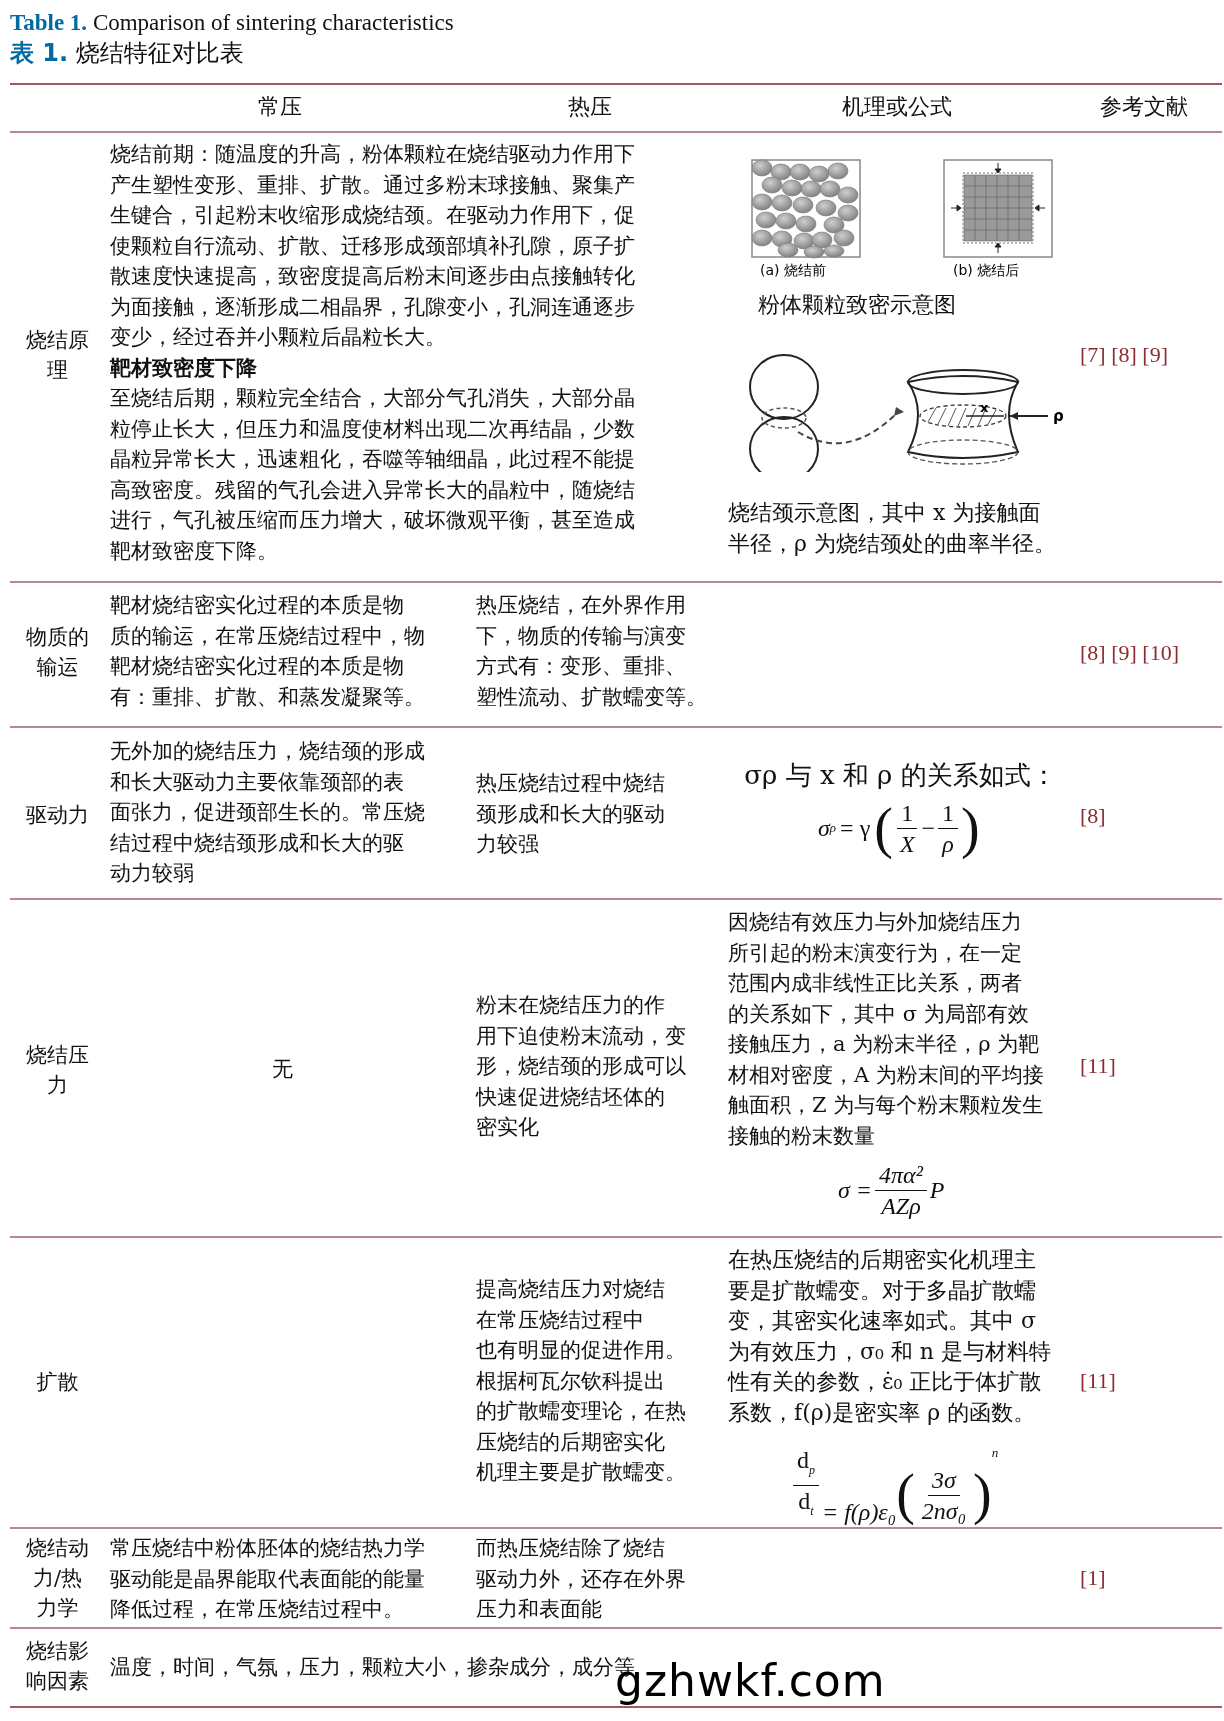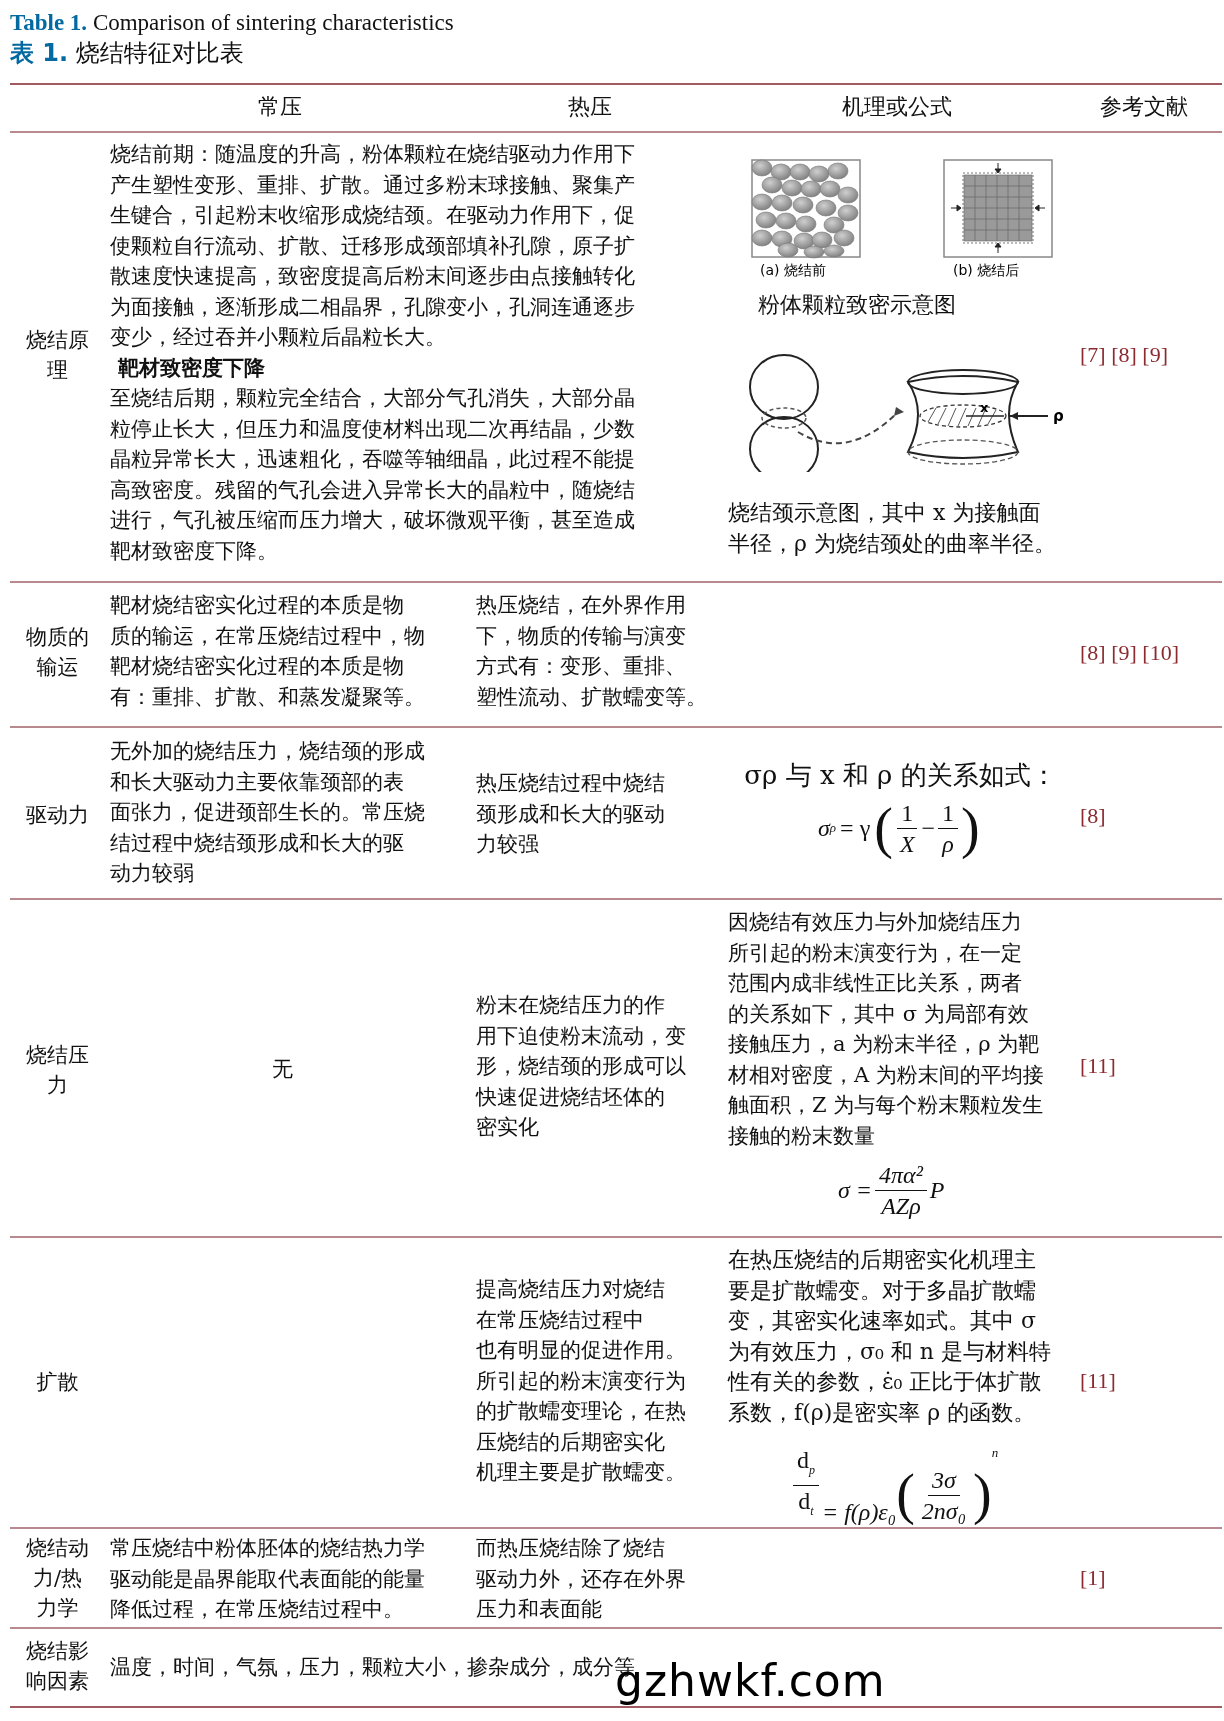--- a/index.html
+++ b/index.html
@@ -8,21 +8,21 @@
   .caption { position:absolute; left:10px; top:8px; line-height:30px; }
   .caption .en { font-family:"Liberation Serif",serif; font-size:23px; }
   .caption .zh { font-family:"DejaVu Sans",sans-serif; font-size:24px; }
   .label-red { color:#0369a1; font-weight:bold; }
   .rule { position:absolute; left:10px; width:1212px; height:2px; background:#b88a8f; }
   .rule.thick { background:#a05a60; }
   .cell { position:absolute; font-size:21px; line-height:30.5px; font-family:"DejaVu Serif","Liberation Serif",serif; }
   .hdr { position:absolute; top:92px; font-size:22px; font-family:"DejaVu Sans",sans-serif; }
   .rowhead { position:absolute; left:10px; width:95px; text-align:center; font-size:21px; line-height:30px; }
   .ref { position:absolute; left:1080px; width:135px; color:#8b2a2f; font-size:22px; font-family:"Liberation Serif",serif; }
-  .bold { font-weight:bold; font-family:"DejaVu Sans",sans-serif;margin-left:8px; }
+  .bold { font-weight:bold; font-family:"DejaVu Sans",sans-serif; }
   .math { font-family:"Liberation Serif",serif; font-style:italic; font-size:24px; }
   .frac { display:inline-flex; flex-direction:column; align-items:center; vertical-align:middle; margin:0 3px; }
   .frac .n { border-bottom:1.5px solid #111; padding:0 4px; line-height:30px; }
   .frac .d { padding:0 4px; line-height:30px; }
   .paren { font-size:56px; font-style:normal; vertical-align:middle; font-weight:lighter; }
   .figcap { font-family:"DejaVu Sans",sans-serif; font-size:14px; }
   .watermark { position:absolute; left:615px; top:1655px; font-family:"DejaVu Sans",sans-serif; font-size:44px; color:#000; letter-spacing:1px; }
 </style>
 </head>
 <body>
@@ -250,21 +250,21 @@
 </div>
 <div class="ref" style="top:1053px">[11]</div>
 
 <div class="rowhead" style="top:1367px">
   <div>扩散</div>
 </div>
 <div class="cell" style="left:476px;top:1274px;width:250px">
   <div>提高烧结压力对烧结</div>
   <div>在常压烧结过程中</div>
   <div>也有明显的促进作用。</div>
-  <div>所引起的粉末演变行为</div>
+  <div>根据柯瓦尔钦科提出</div>
   <div>的扩散蠕变理论，在热</div>
   <div>压烧结的后期密实化</div>
   <div>机理主要是扩散蠕变。</div>
 </div>
 <div class="cell" style="left:728px;top:1245px;width:350px;font-size:22px">
   <div>在热压烧结的后期密实化机理主</div>
   <div>要是扩散蠕变。对于多晶扩散蠕</div>
   <div>变，其密实化速率如式。其中 σ</div>
   <div>为有效压力，σ₀ 和 n 是与材料特</div>
   <div>性有关的参数，ε̇₀ 正比于体扩散</div>

